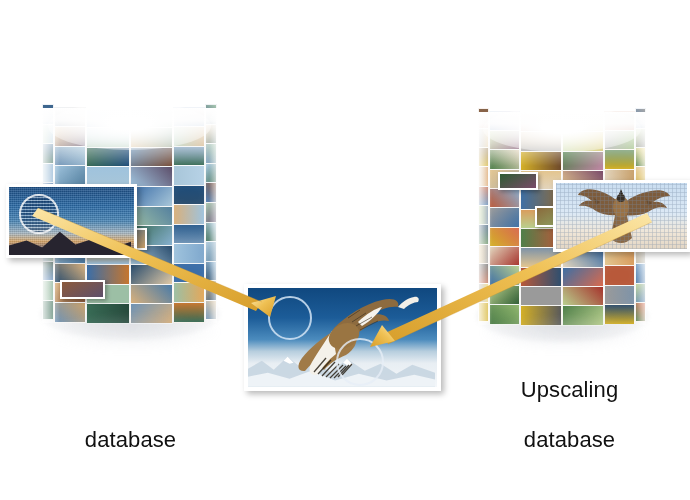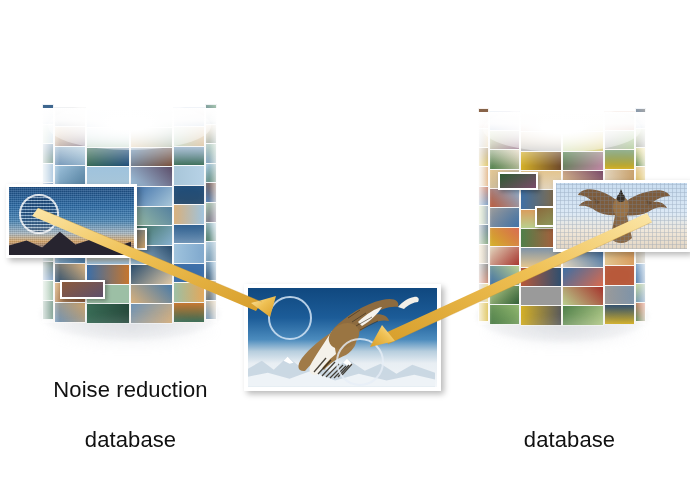--- a/index.html
+++ b/index.html
@@ -355,22 +355,22 @@
     </g>
 
     <g>
       <path d="M652 222 L388 344 L383 334 L647 213 Z" fill="url(#goldB)"></path>
       <path d="M370 347 L395 341 L382 325 Z" fill="url(#goldB)"></path>
       <path d="M652 222 L388 344" stroke="#C8922A" stroke-width=".6" opacity=".5" fill="none"></path>
     </g>
   </svg>
 
   <div class="db-label" id="label-left">
-    <span>Noise reduction</span><br>
-    <span>database</span>
-  </div>
-
-  <div class="db-label" id="label-right">
     <br>
     <span>database</span>
   </div>
 
+  <div class="db-label" id="label-right">
+    <span>Upscaling</span><br>
+    <span>database</span>
+  </div>
+
 </div>
 
 </body></html>

